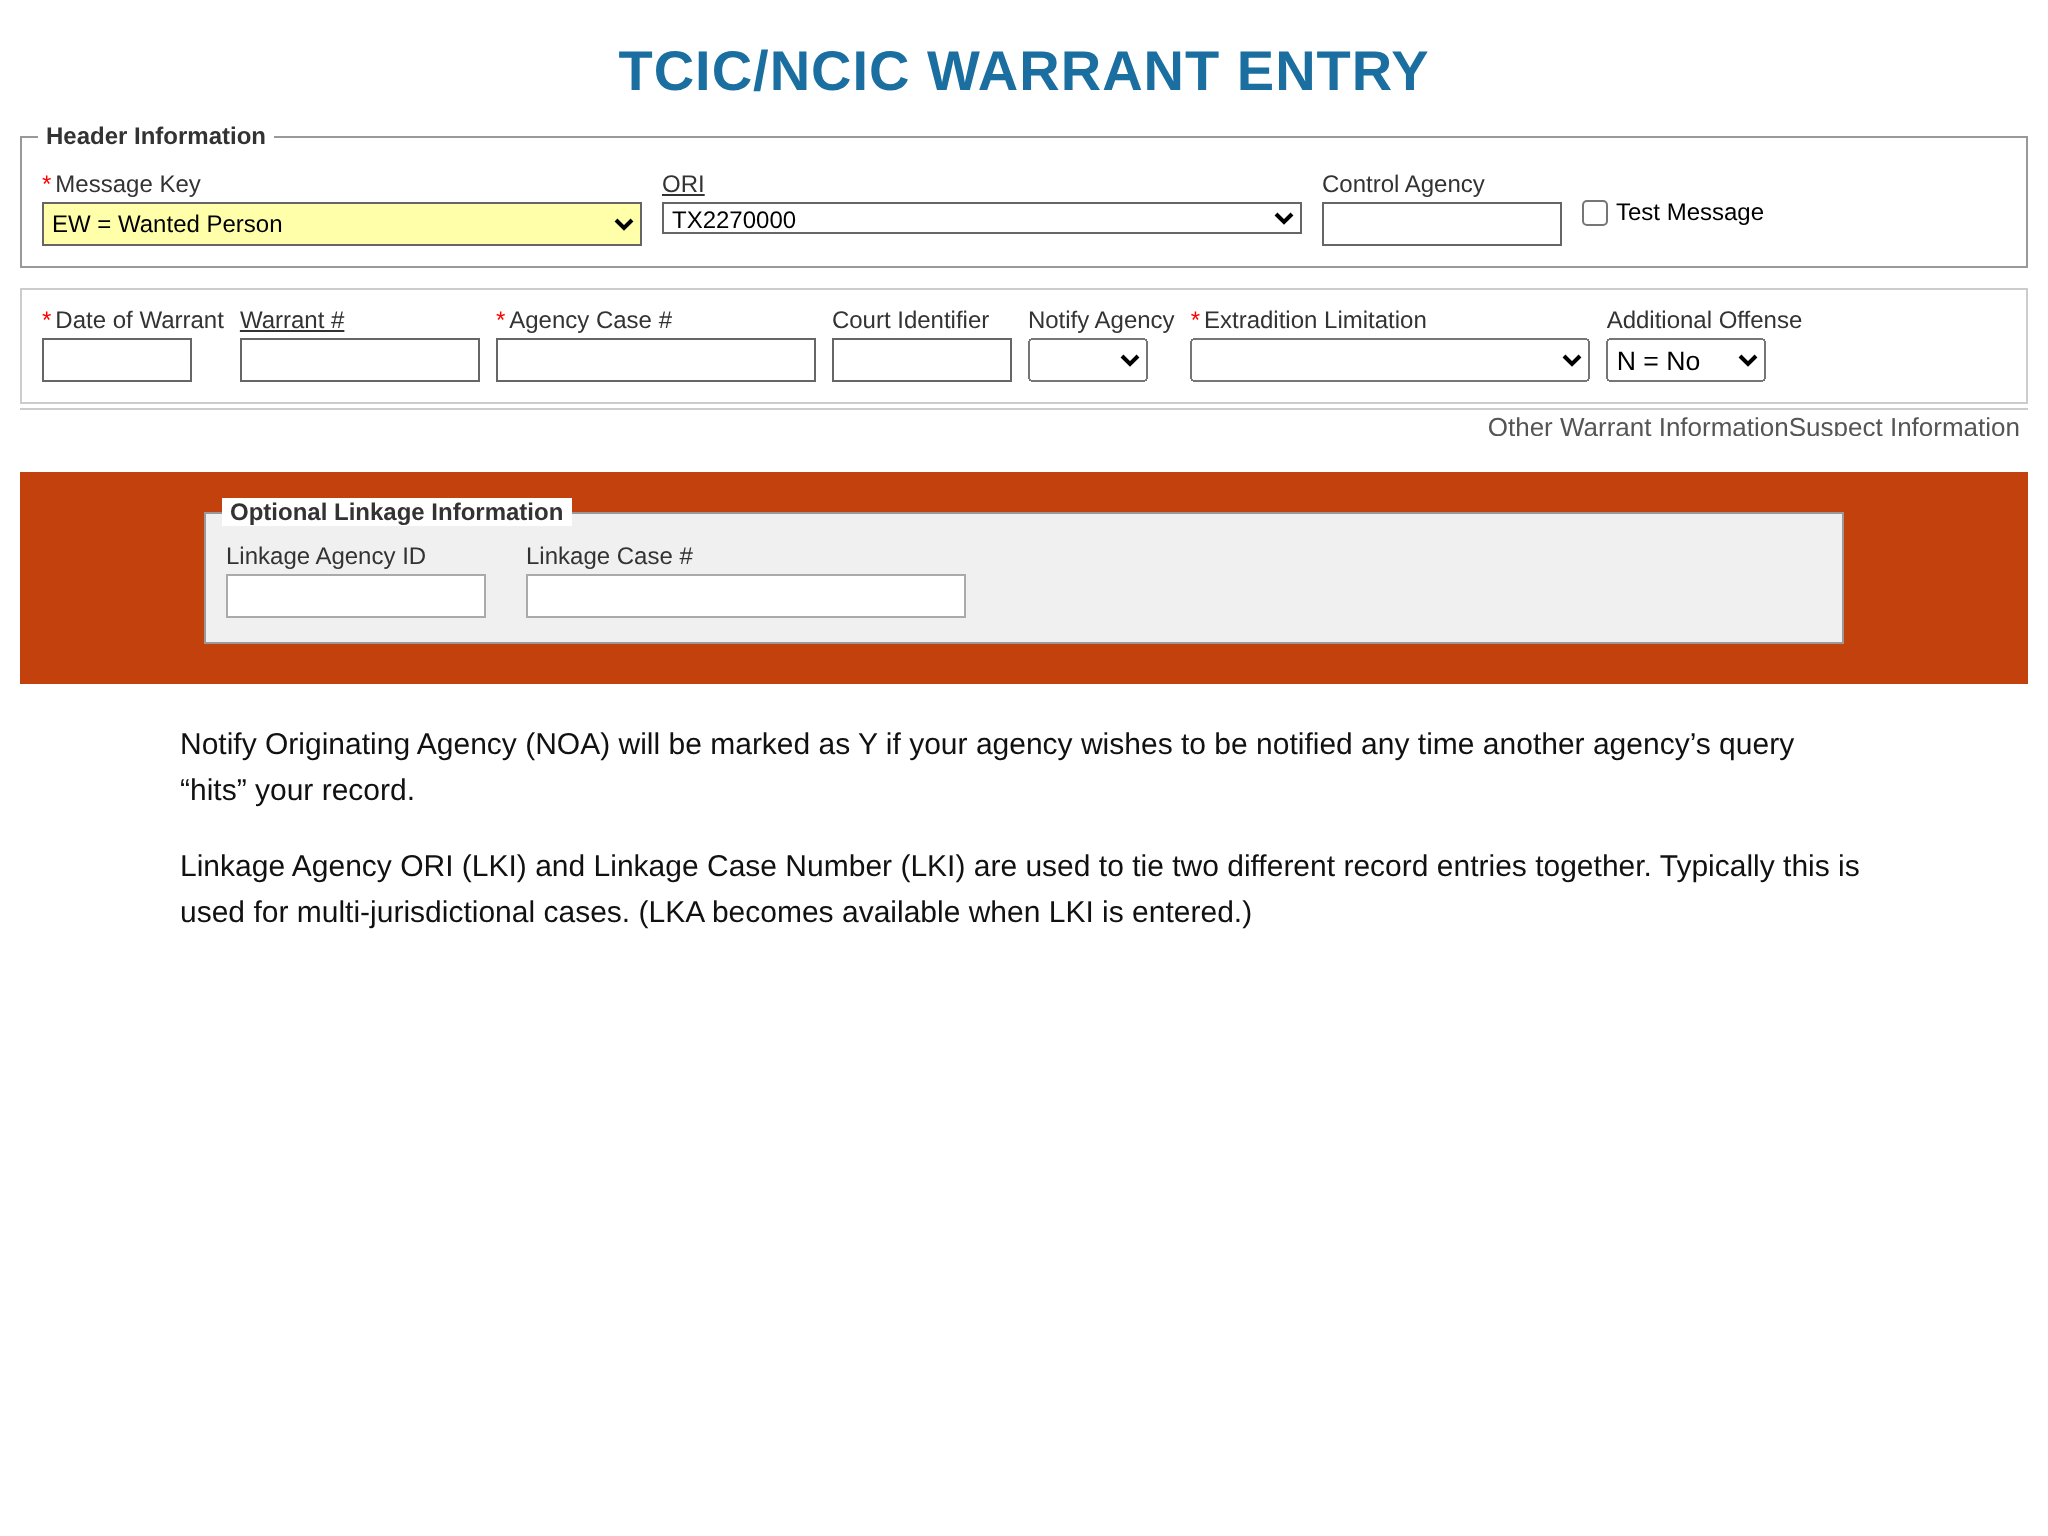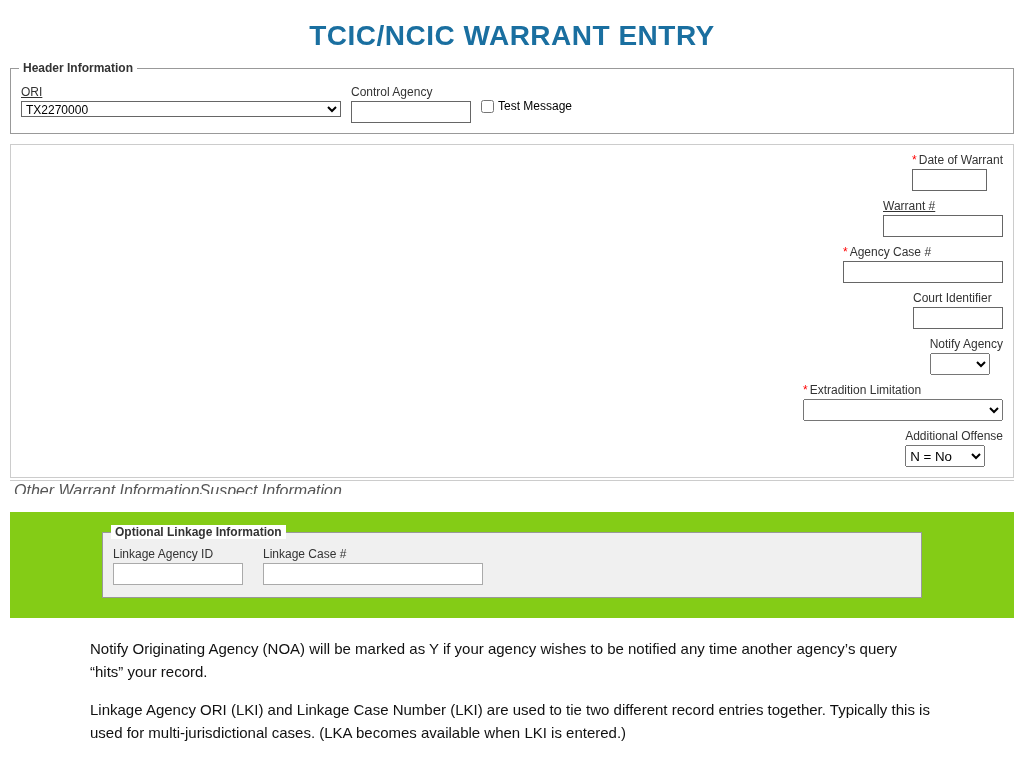--- a/index.html
+++ b/index.html
@@ -139,45 +139,43 @@
       flex: 0 0 460px;
     }
 
     .offense-field.original {
       flex: 1;
     }
 
     .offense-row2 {
       display: flex;
       gap: 8px;
-      align-items: flex-end;
-      flex-direction: column;
+      align-items: center;
     }
 
     .small-field { width: 75px; }
     .medium-field { width: 160px; }
     .warrant-field { width: 120px; }
     .court-field { width: 90px; }
 
     
     .clipped-row {
       height: 14px;
       overflow: hidden;
-      font-size: 16px;
+      font-size: 13px;
       color: #555;
       border-top: 1px solid #ccc;
       display: flex;
-      justify-content: flex-start;
+      justify-content: flex-end;
       padding: 1px 4px;
-      font-style: italic;
     }
 
     
     .linkage-outer {
-      background: #84cc16;
+      background: #c2410c;
       padding: 20px 80px;
       margin-bottom: 20px;
     }
 
     .linkage-box {
       border: 1px solid #999;
       padding: 8px 10px 12px 10px;
       background: #f0f0f0;
       position: relative;
       max-width: 820px;
@@ -228,20 +226,33 @@
 <body>
 
 <div class="page-container">
 
   <h1 class="page-title">TCIC/NCIC WARRANT ENTRY</h1>
 
   <div class="section-box">
     <span class="section-legend">Header Information</span>
     <div class="header-row">
 
+      <div class="field-group msg-key-group">
+        <div class="field-label">
+          <span class="required">*</span><span>Message Key</span>
+        </div>
+        <div class="select-wrapper">
+          <select class="yellow-bg" style="width:300px; height:22px; background:#ffffaa;">
+            <option>EW = Wanted Person</option>
+            <option>EG = Gang Member</option>
+            <option>EV = Vehicle</option>
+            <option>EP = Protection Order</option>
+          </select>
+        </div>
+      </div>
 
       <div class="field-group ori-group">
         <div class="field-label">
           <span class="underline">ORI</span>
         </div>
         <div class="select-wrapper">
           <select style="width:320px; height:16px;">
             <option>TX2270000</option>
           </select>
         </div>

